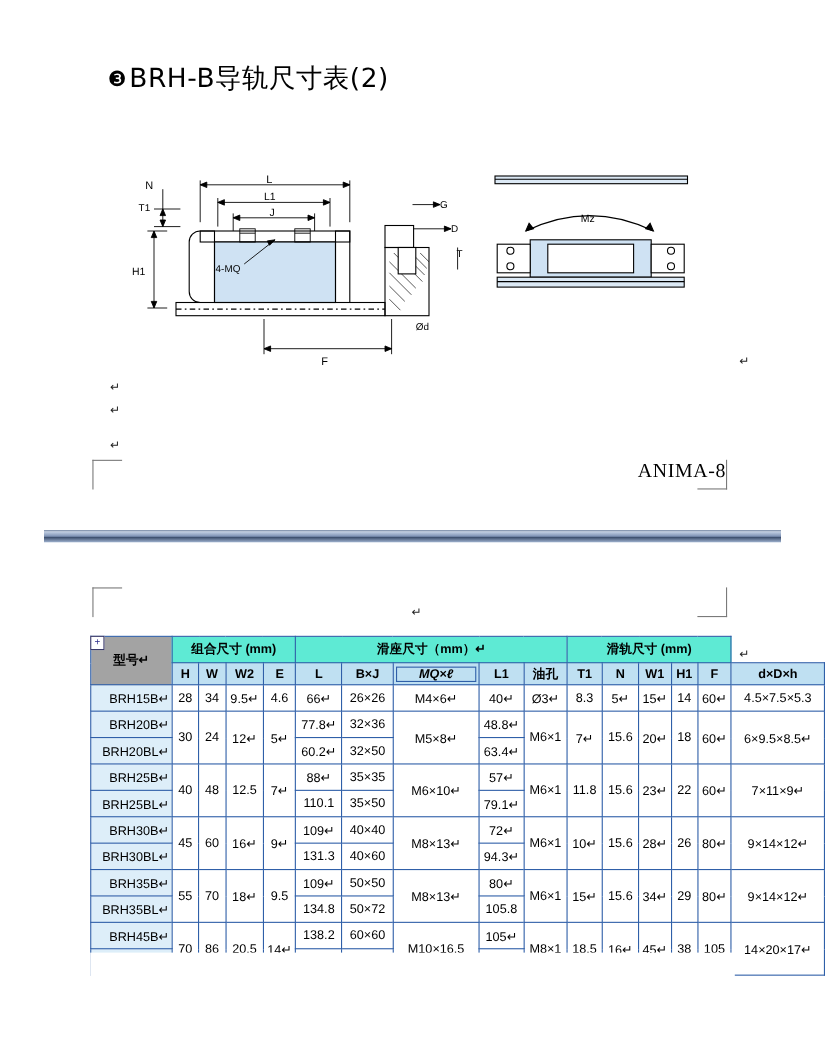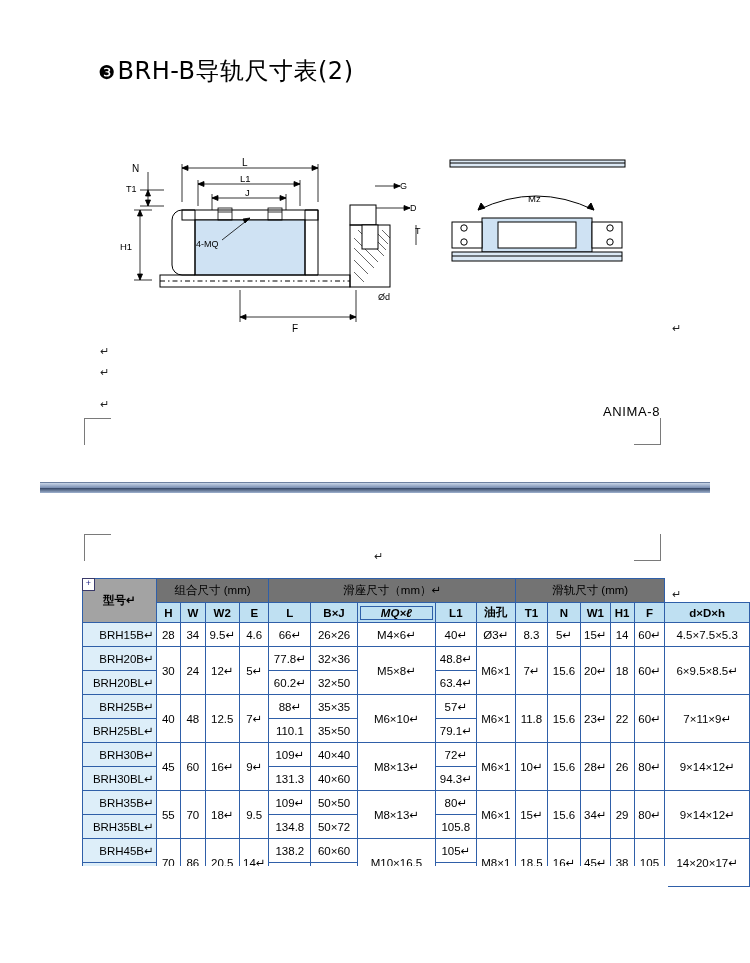--- a/index.html
+++ b/index.html
@@ -30,21 +30,21 @@
   .drawing{position:absolute;left:100px;top:150px;width:540px;height:190px;}
 
   
   .corner{position:absolute;width:26px;height:26px;}
   .corner.tl{border-left:1px solid #7a7a7a;border-top:1px solid #7a7a7a;}
   .corner.br{border-right:1px solid #7a7a7a;border-bottom:1px solid #7a7a7a;}
 
   
   .pil{position:absolute;font-size:11px;color:#222;font-family:"Liberation Serif", serif;}
 
-  .anima{position:absolute;right:90px;top:404px;font-size:13px;font-family:Liberation Sans, sans-serif;letter-spacing:0.6px;}
+  .anima{position:absolute;right:90px;top:418px;font-size:18px;font-family:Liberation Serif, serif;letter-spacing:0.6px;}
 
   
   .divider{
     position:absolute;left:40px;top:482px;width:670px;height:10px;
     background:linear-gradient(to bottom,#c9d6e8 0%, #7f93b5 45%, #3d4f6e 55%, #9fb2cf 100%);
     border-top:1px solid #6d80a0;
   }
 
   
   .tbl-wrap{position:absolute;left:82px;top:578px;}
@@ -54,21 +54,21 @@
     font-size:9px;line-height:9px;text-align:center;color:#2b2b8a;
   }
   table{border-collapse:collapse;font-size:11.5px;font-family:"Liberation Sans", sans-serif;}
   table td,table th{
     border:1px solid #2f5fa8;
     text-align:center;
     padding:1px 2px;
     white-space:nowrap;
     font-weight:400;
   }
-  thead .grp{background:#737373;font-weight:400;height:21px;}
+  thead .grp{background:#5eead4;font-weight:700;height:21px;}
   thead .sub{background:#bfe0f2;font-weight:700;height:17px;}
   .model-head{background:#a3a3a3;font-weight:700;width:72px;}
   tbody td{background:#ffffff;height:21px;}
   tbody td.model{background:#ddeef9;text-align:right;padding-left:5px;font-size:11.5px;}
   .mq-box{border:1px solid #2f5fa8;padding:0 20px;display:inline-block;}
   .ital{font-style:italic;}
 
   .fadebot{
     position:absolute;left:82px;top:866px;width:586px;height:24px;
     background:#fff;

